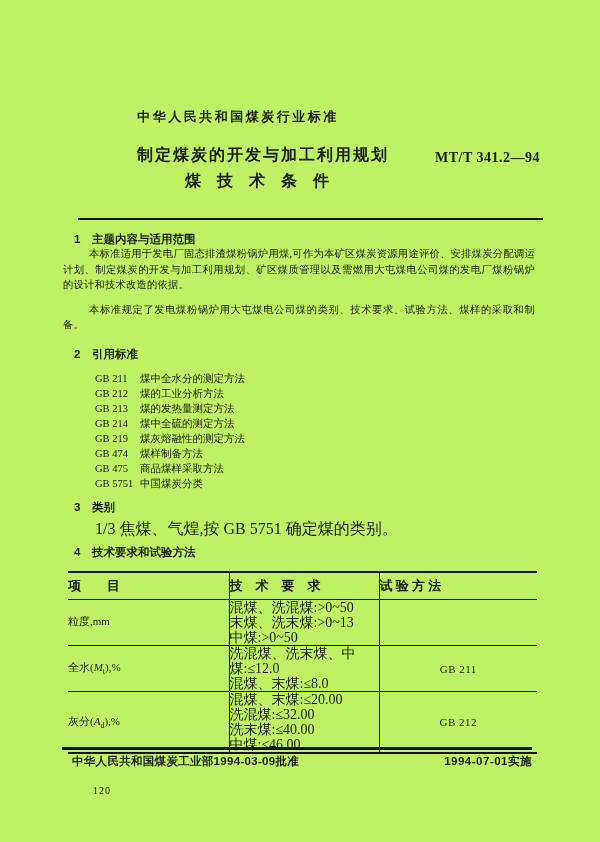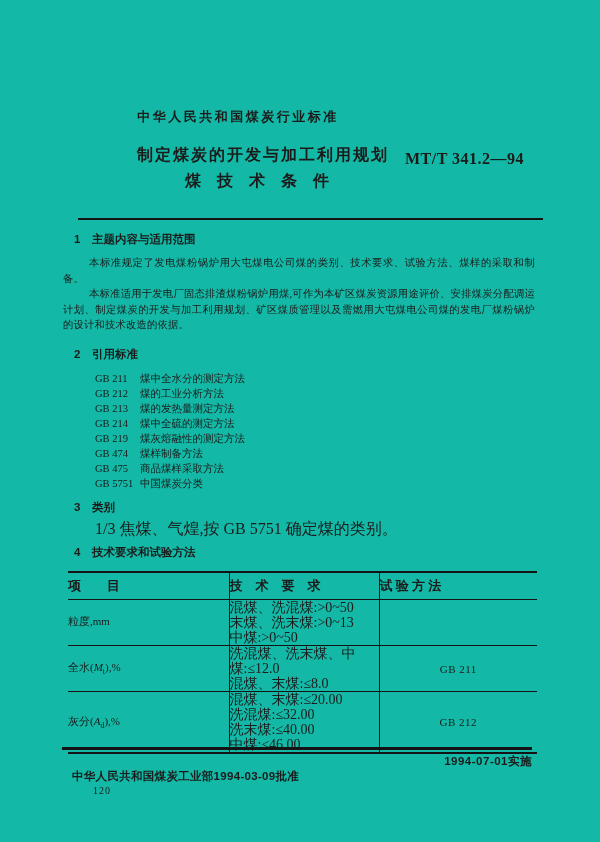--- a/index.html
+++ b/index.html
@@ -1,40 +1,40 @@
 <!DOCTYPE html>
 <html><head>
 <meta charset="utf-8">
 <style>
   html,body { margin:0; padding:0; background:#ffffff; }
   .page {
-    position:relative; width:600px; height:842px; background:#14b8a6;
+    position:relative; width:600px; height:842px; background:#bef264;
     color:#1b1b1b; overflow:hidden;
     font-family:"Liberation Serif", serif;
   }
   
   .std-label {
     position:absolute; top:108px; left:126px; width:224px;
     text-align:center; font-family:"Liberation Sans", sans-serif;
     font-weight:bold; font-size:13px; letter-spacing:2.5px; white-space:nowrap;
   }
   .title1 {
     position:absolute; top:145px; left:137px; width:240px;
     text-align:center; font-family:"Liberation Sans", sans-serif;
     font-weight:bold; font-size:16px; letter-spacing:2px; white-space:nowrap;
   }
   .title2 {
     position:absolute; top:171px; left:137px; width:240px;
     text-align:center; font-family:"Liberation Sans", sans-serif;
     font-weight:bold; font-size:16px; white-space:nowrap;
   }
   .std-no {
-    position:absolute; top:150px; left:405px;
+    position:absolute; top:150px; left:435px;
     font-family:"Liberation Serif", serif; font-weight:bold;
-    font-size:16px; letter-spacing:0.5px; white-space:nowrap;
+    font-size:14px; letter-spacing:0.5px; white-space:nowrap;
   }
   .rule-top { position:absolute; top:218px; left:78px; width:465px; height:2px; background:#141414; }
 
   
   .content { position:absolute; top:230px; left:63px; width:472px; }
   .sec-heading {
     font-family:"Liberation Sans", sans-serif; font-weight:bold;
     font-size:11.5px; line-height:14px; margin:16px 0 0 11px;
   }
   #h1 { margin-top:2px; }
@@ -64,21 +64,21 @@
   td.req-cell { padding:4px 2px 4px 7px; font-size:14px; line-height:15px; }
   td.method-cell { text-align:center; font-size:11px; letter-spacing:0.5px; }
   tr.r1 { height:46px; } tr.r2 { height:40px; } tr.r3 { height:54px; }
   .var { font-style:italic; }
   sub.small { font-size:8px; }
 
   
   .rule-bottom { position:absolute; top:747px; left:62px; width:470px; height:2.5px; background:#141414; }
   .footer-left {
     position:absolute; top:754px; left:72px;
-    font-family:"Liberation Sans", sans-serif; font-weight:bold; font-size:11.5px; letter-spacing:0.3px; white-space:nowrap;margin-top:15px;
+    font-family:"Liberation Sans", sans-serif; font-weight:bold; font-size:11.5px; letter-spacing:0.3px; white-space:nowrap;
   }
   .footer-right {
     position:absolute; top:754px; right:68px;
     font-family:"Liberation Sans", sans-serif; font-weight:bold; font-size:11.5px; letter-spacing:0.5px; white-space:nowrap;
   }
   .page-no { position:absolute; top:785px; left:93px; font-size:10px; letter-spacing:1px; }
 </style>
 </head>
 <body>
 
@@ -86,22 +86,22 @@
 
   <div class="std-label">中华人民共和国煤炭行业标准</div>
   <div class="title1">制定煤炭的开发与加工利用规划</div>
   <div class="title2">煤　技　术　条　件</div>
   <div class="std-no">MT/T 341.2—94</div>
   <div class="rule-top"></div>
 
   <div class="content">
 
     <p id="h1" class="sec-heading">1　主题内容与适用范围</p>
+    <p class="para">本标准适用于发电厂固态排渣煤粉锅炉用煤,可作为本矿区煤炭资源用途评价、安排煤炭分配调运计划、制定煤炭的开发与加工利用规划、矿区煤质管理以及需燃用大屯煤电公司煤的发电厂煤粉锅炉的设计和技术改造的依据。</p>
     <p class="para para-first">本标准规定了发电煤粉锅炉用大屯煤电公司煤的类别、技术要求、试验方法、煤样的采取和制备。</p>
-    <p class="para">本标准适用于发电厂固态排渣煤粉锅炉用煤,可作为本矿区煤炭资源用途评价、安排煤炭分配调运计划、制定煤炭的开发与加工利用规划、矿区煤质管理以及需燃用大屯煤电公司煤的发电厂煤粉锅炉的设计和技术改造的依据。</p>
 
     <p id="h2" class="sec-heading">2　引用标准</p>
     <div class="refs">
       <div class="ref-row">
         <span class="ref-code">GB 211</span>
         <span class="ref-title">煤中全水分的测定方法</span>
       </div>
       <div class="ref-row">
         <span class="ref-code">GB 212</span>
         <span class="ref-title">煤的工业分析方法</span>

